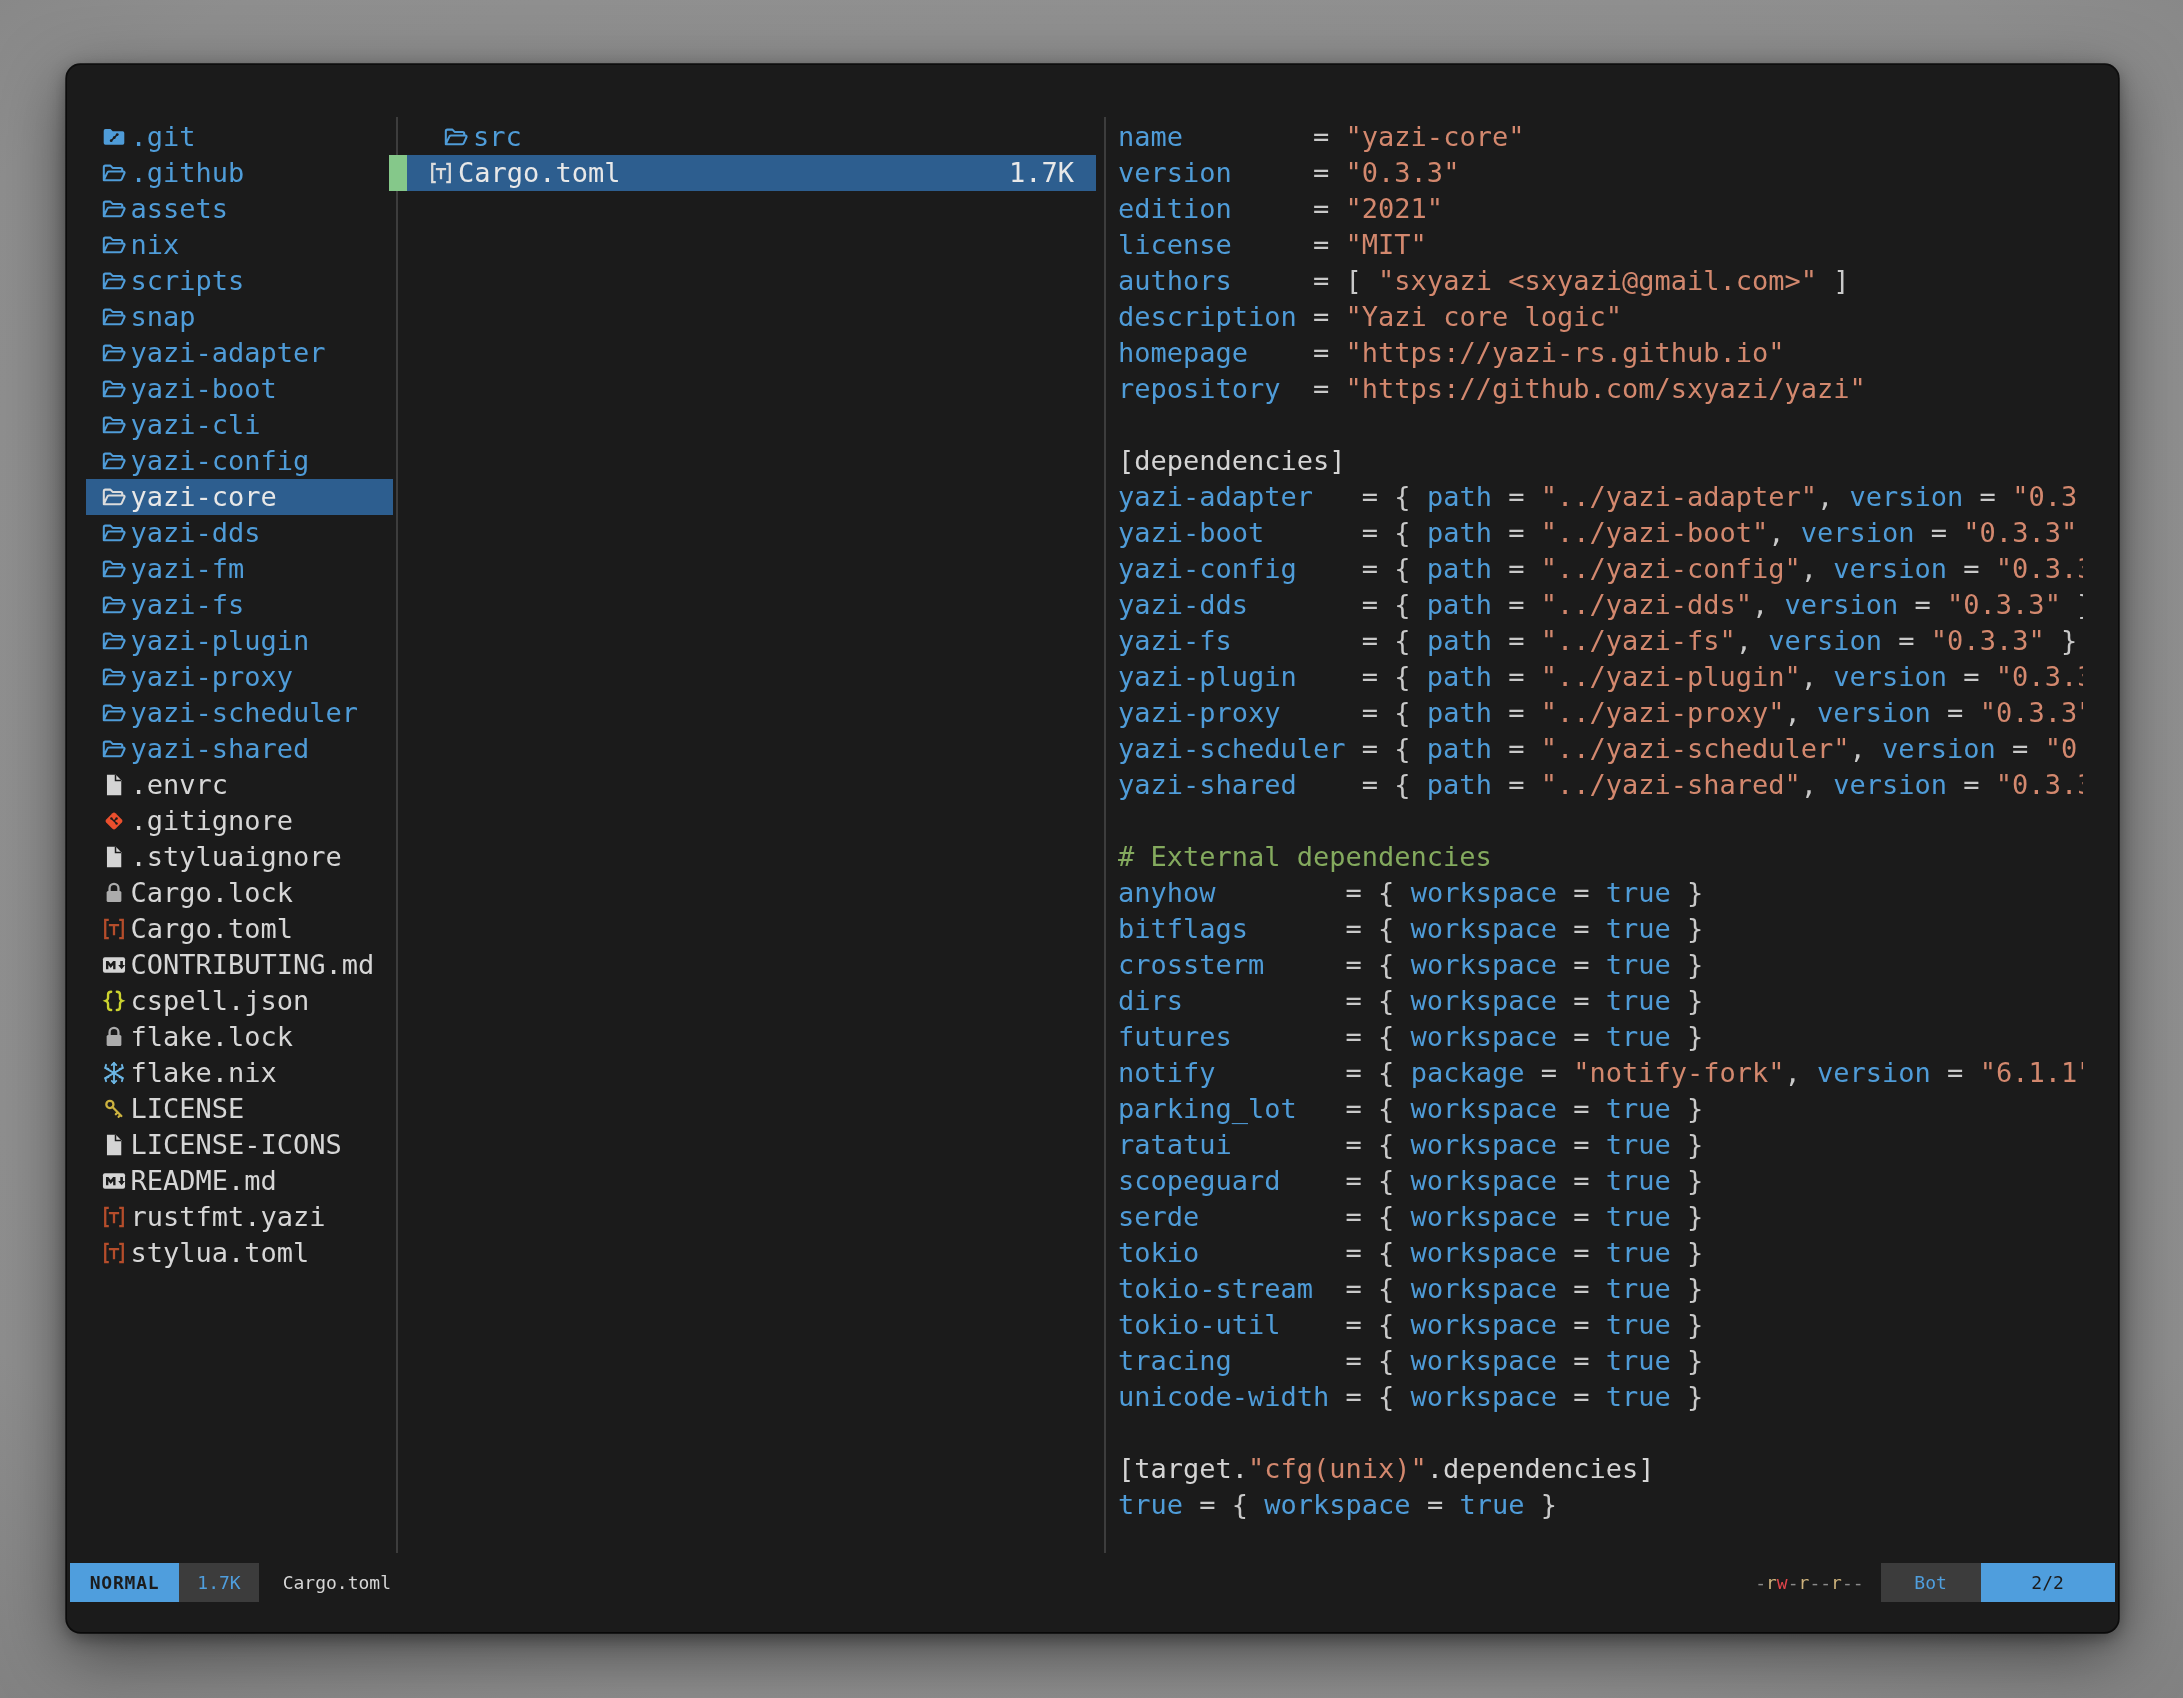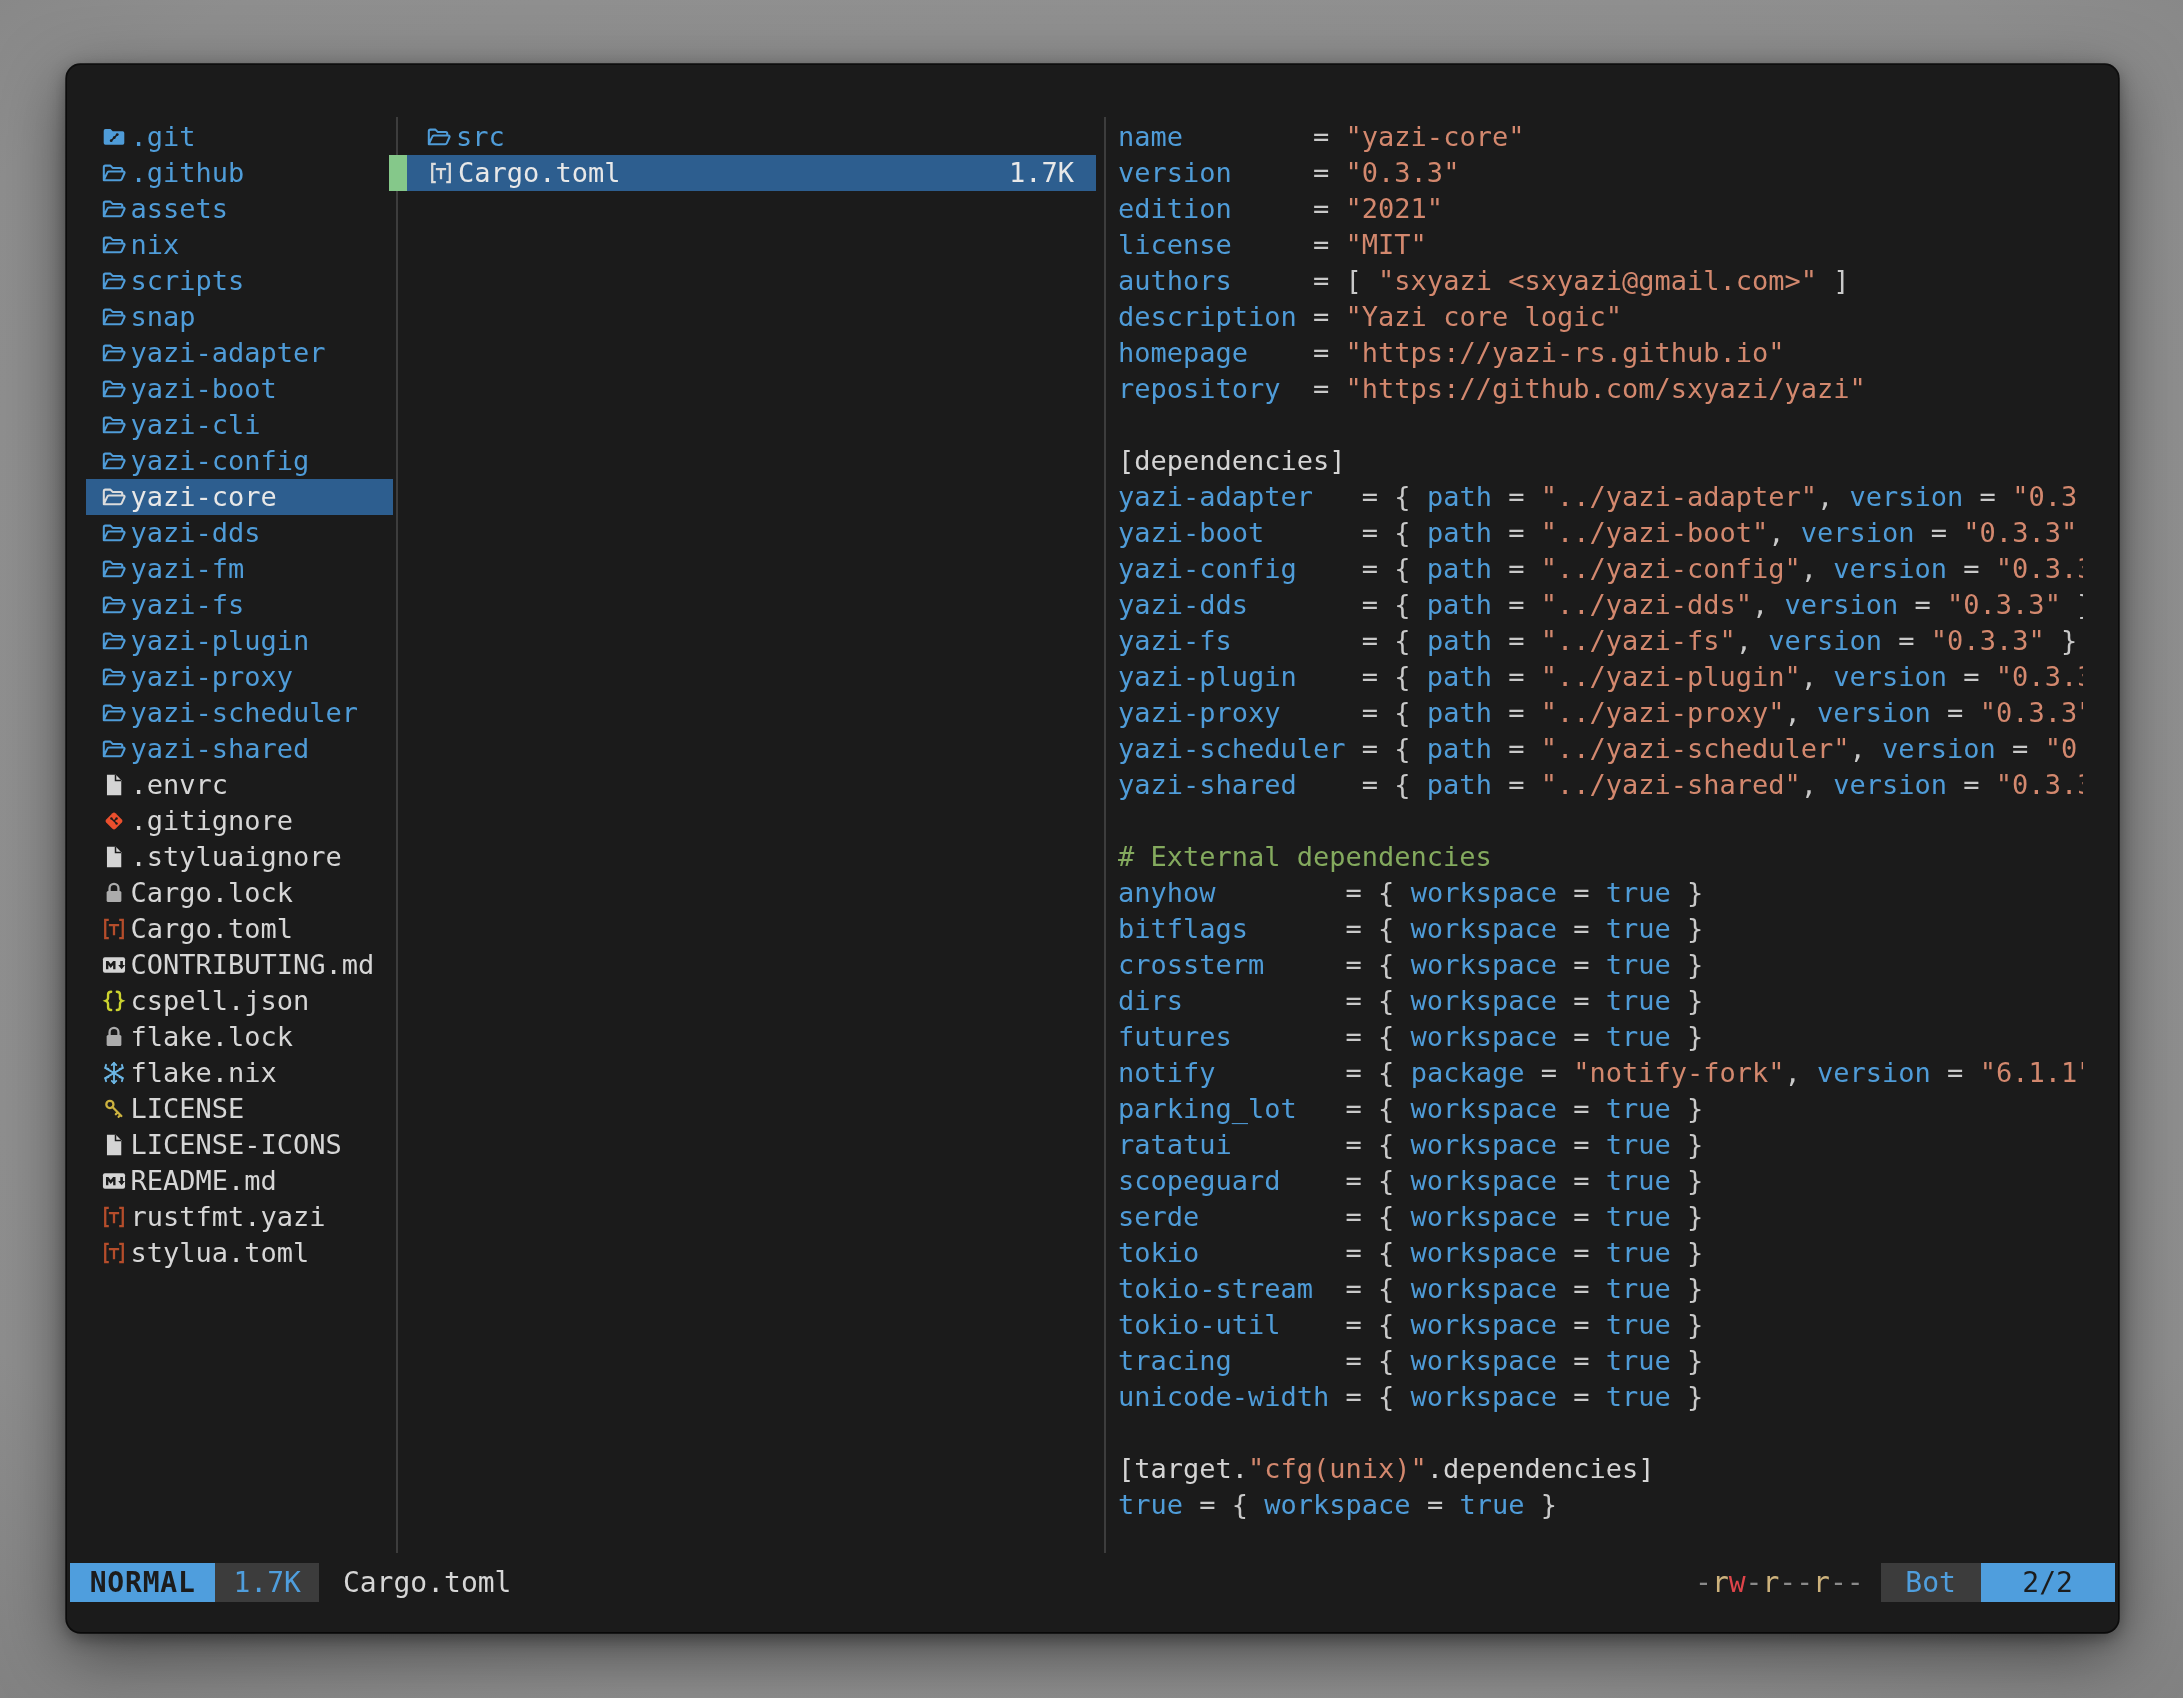--- a/index.html
+++ b/index.html
@@ -17,21 +17,21 @@
   .vdiv.d1{left:329px;} .vdiv.d2{left:1037px;}
   .pane{position:absolute;top:54px;}
   .pane-parent{left:18.5px;width:307px;}
   .pane-current{left:332px;width:707px;}
   .pane-preview{left:1051px;width:965px;height:1463px;overflow:hidden;}
   .row{
     height:36px;display:flex;align-items:center;
     font-size:27px;line-height:36px;
   }
   .pane-parent .row{padding-left:15px;}
-  .pane-current .row{padding-left:27px;margin-right:10px;}
+  .pane-current .row{padding-left:44px;margin-right:10px;}
   .row .icon{width:30px;display:inline-flex;align-items:center;flex:0 0 30px;}
   .row .icon svg{width:26px;height:26px;display:block;}
   .row .label{white-space:pre;}
   .row.dir .label{color:var(--blue,#4f9cd8);text-align:center;}
   .row.file .label{color:var(--text,#d6d6d6);}
   .pane-parent .row.selected{background:var(--selection-bg,#2d5e8f);}
   .pane-current .row.selected{
     padding-left:39px;margin-left:-10px;
     background:linear-gradient(90deg, var(--marker-green,#85c88a) 0 18.5px, var(--selection-bg,#2d5e8f) 18.5px);
   }
@@ -52,21 +52,21 @@
   .line{height:36px;line-height:36px;font-size:27px;white-space:pre;}
   .tok-k{color:var(--blue,#4f9cd8);}
   .tok-b{color:var(--blue,#4f9cd8);}
   .tok-p{color:var(--punct,#c9c9c9);}
   .tok-s{color:var(--str-salmon,#d3886e);}
   .tok-h{color:#d4d4d4;}
   .tok-c{color:var(--comment-green,#84aa5e);}
   
   .statusbar{
     position:absolute;left:3.4px;right:3.4px;bottom:30px;height:39px;
-    display:flex;align-items:center;font-size:28px;
+    display:flex;align-items:center;font-size:18px;
   }
   .badge{height:39px;display:inline-flex;align-items:center;}
   .badge-mode{background:var(--badge-blue,#4f9edd);color:var(--badge-text-dark,#1c1c1c);font-weight:bold;padding:0 19.3px;letter-spacing:0.8px;}
   .badge-size{background:var(--badge-dark,#3c3c3c);color:var(--badge-blue,#4f9edd);padding:0 18.5px;}
   .sb-filename{color:var(--text,#d6d6d6);margin-left:23.5px;}
   .sb-right{margin-left:auto;display:flex;align-items:center;}
   .perms{margin-right:17px;letter-spacing:0;}
   .pm-d{color:var(--perm-dash,#8a8a8a);}
   .pm-r{color:var(--perm-read,#cdb27c);}
   .pm-w{color:var(--perm-write,#e0444a);}

